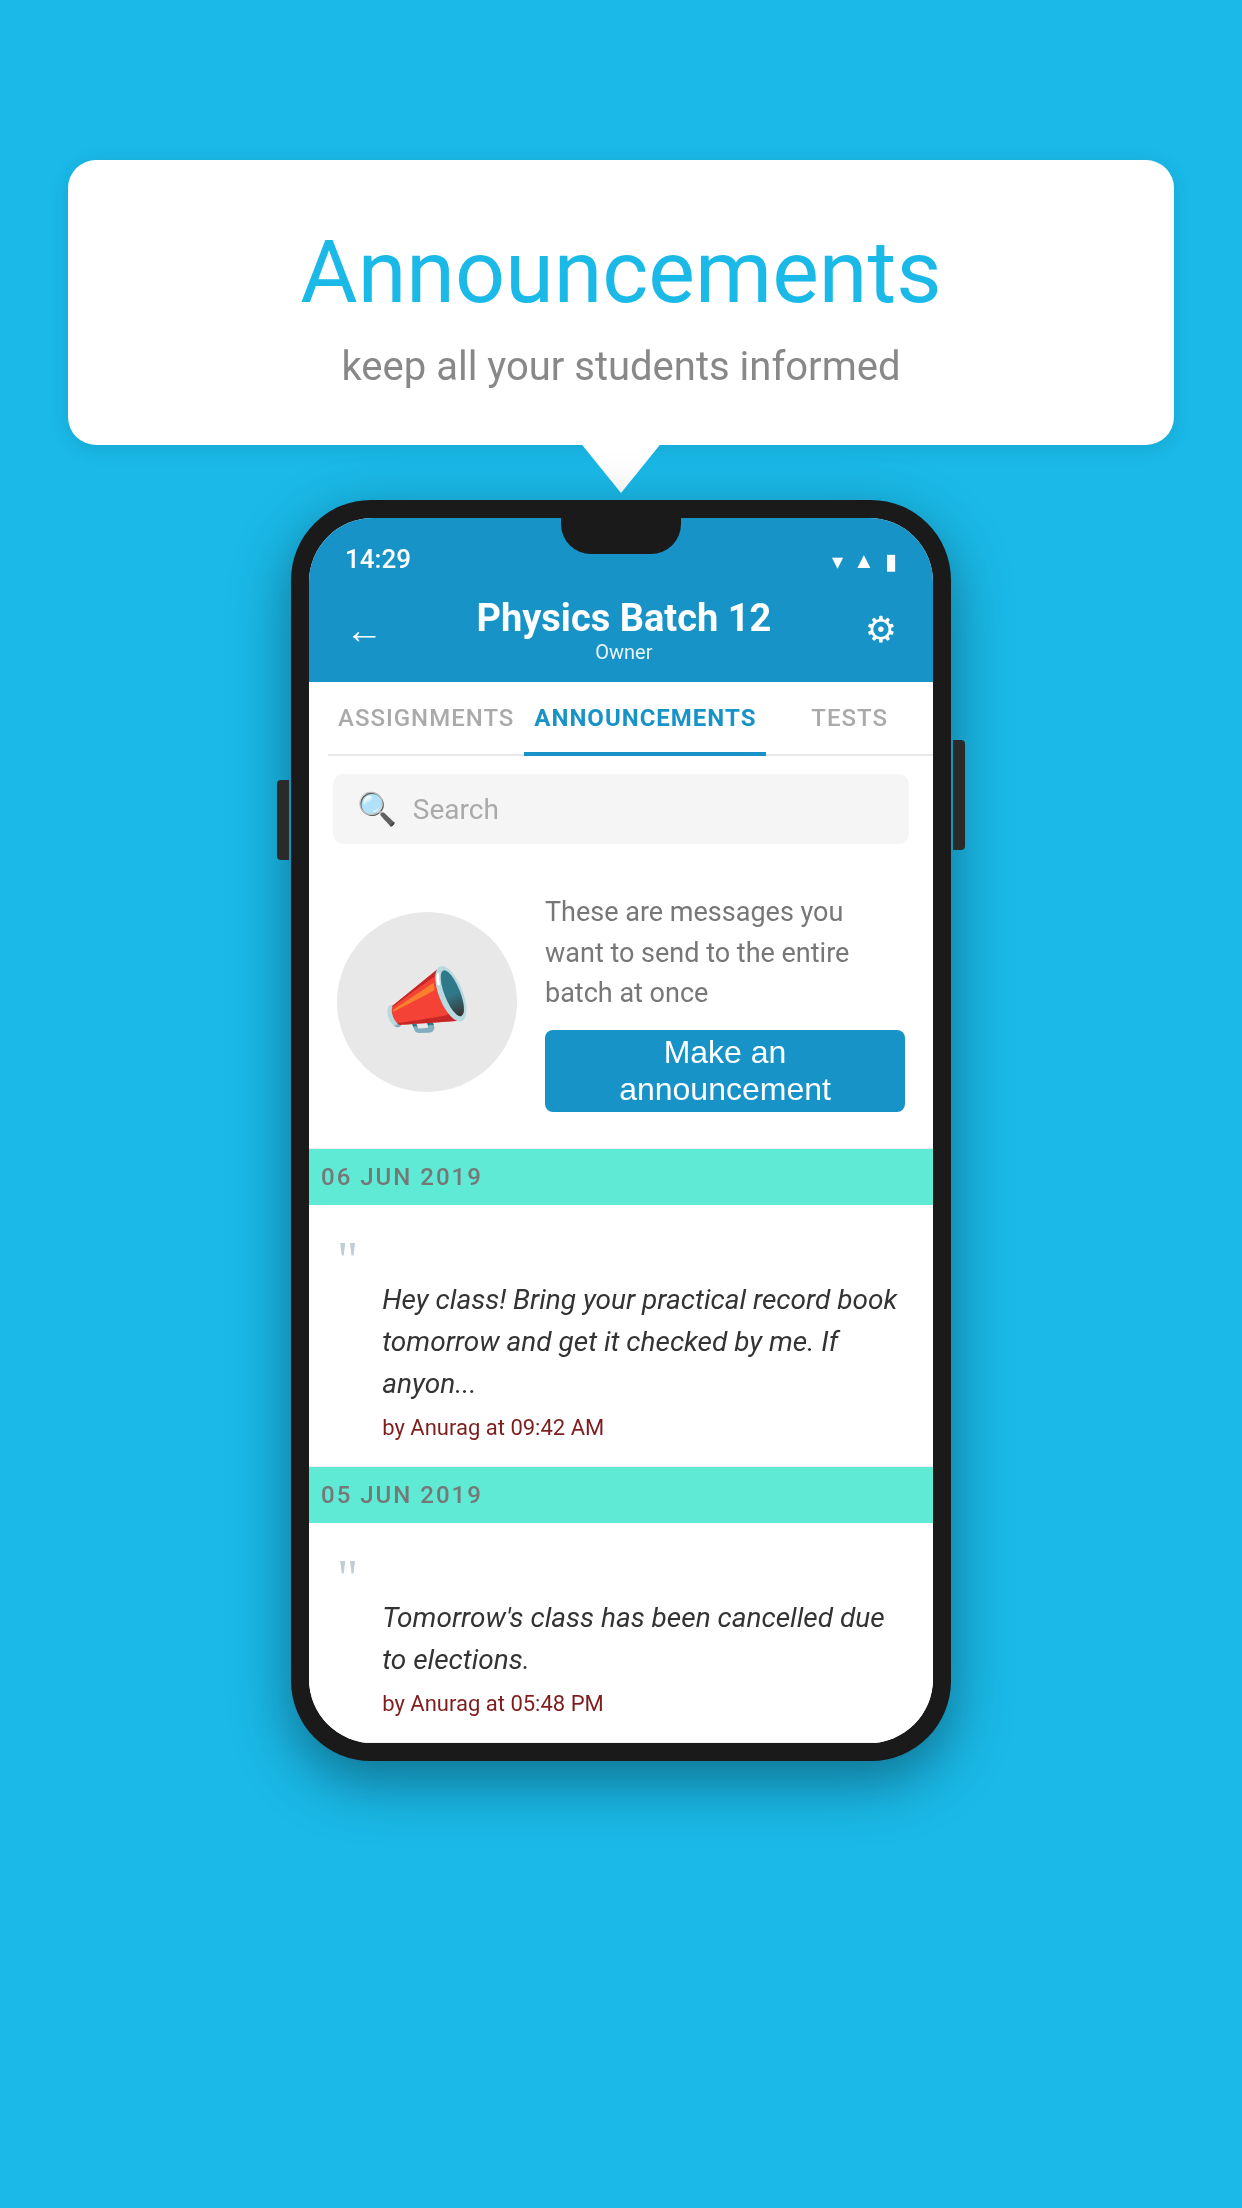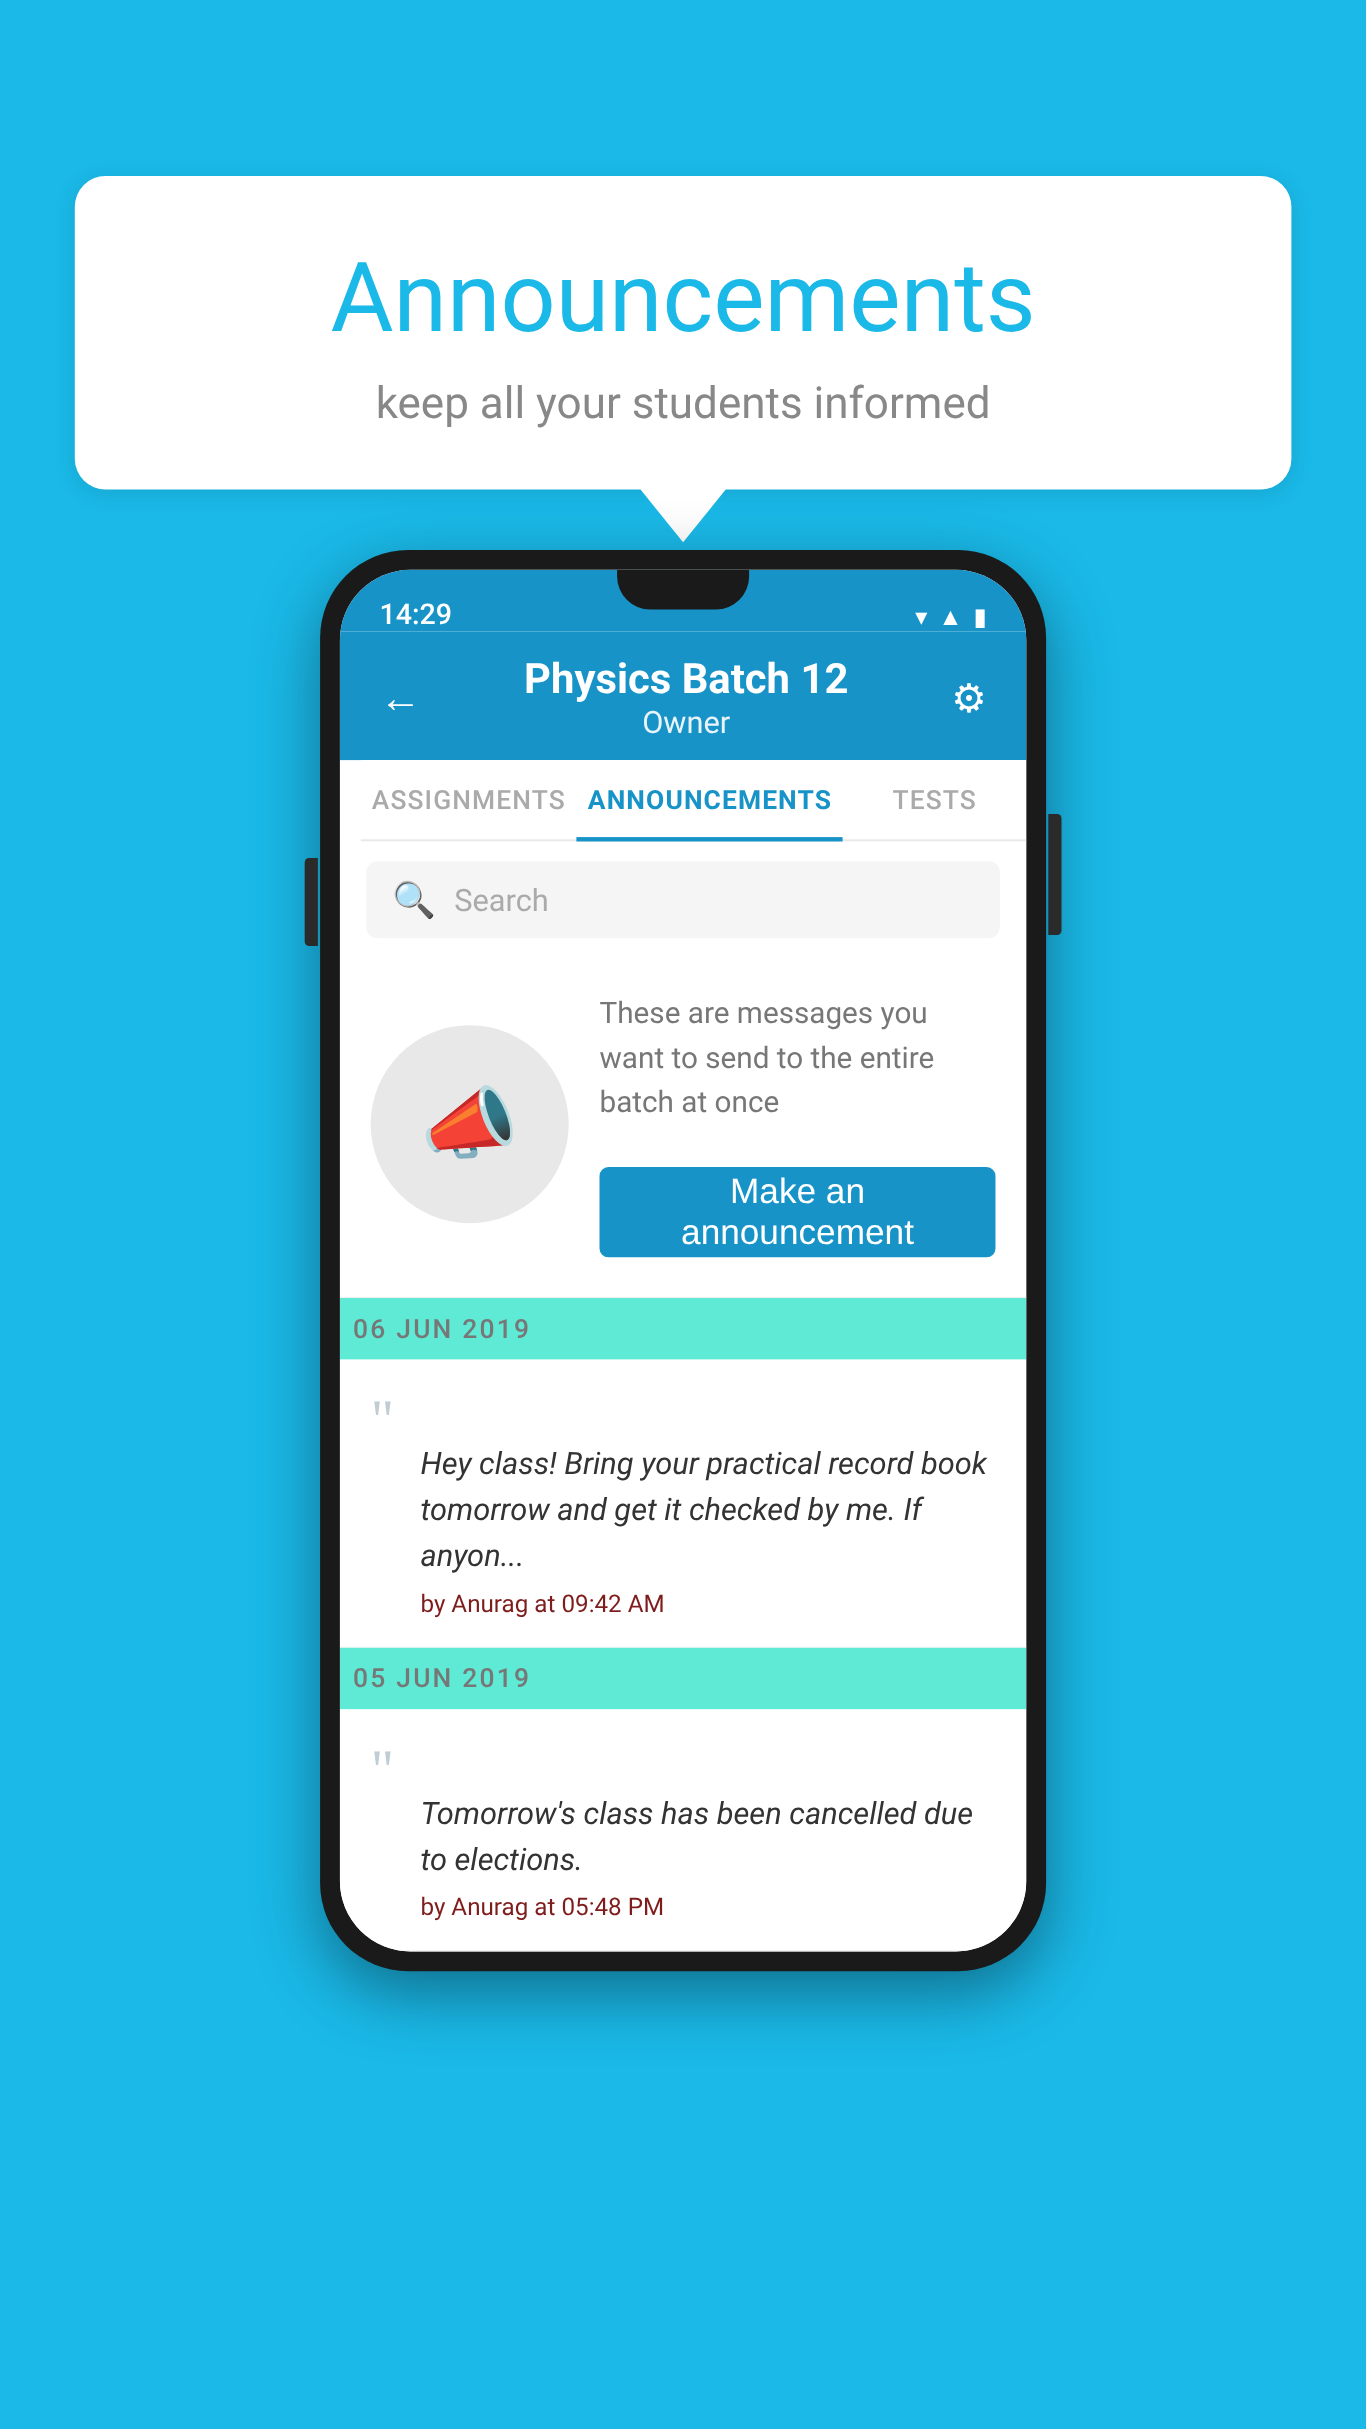--- a/index.html
+++ b/index.html
@@ -167,21 +167,21 @@
     }
 
     .header-title {
       color: white;
       font-size: 38px;
       font-weight: 700;
     }
 
     .header-subtitle {
       color: rgba(255,255,255,0.9);
-      font-size: 28px;
+      font-size: 20px;
       font-weight: 400;
     }
 
     .gear-icon {
       color: white;
       font-size: 36px;
       cursor: pointer;
     }
 
     
@@ -271,21 +271,21 @@
     }
 
     .promo-content {
       flex: 1;
     }
 
     .promo-description {
       font-size: 27px;
       color: #777;
       line-height: 1.5;
-      margin-bottom: 38px;
+      margin-bottom: 16px;
     }
 
     .make-announcement-btn {
       background: #1893c8;
       color: white;
       border: none;
       border-radius: 8px;
       padding: 4px 32px;
       font-size: 32px;
       font-weight: 500;

